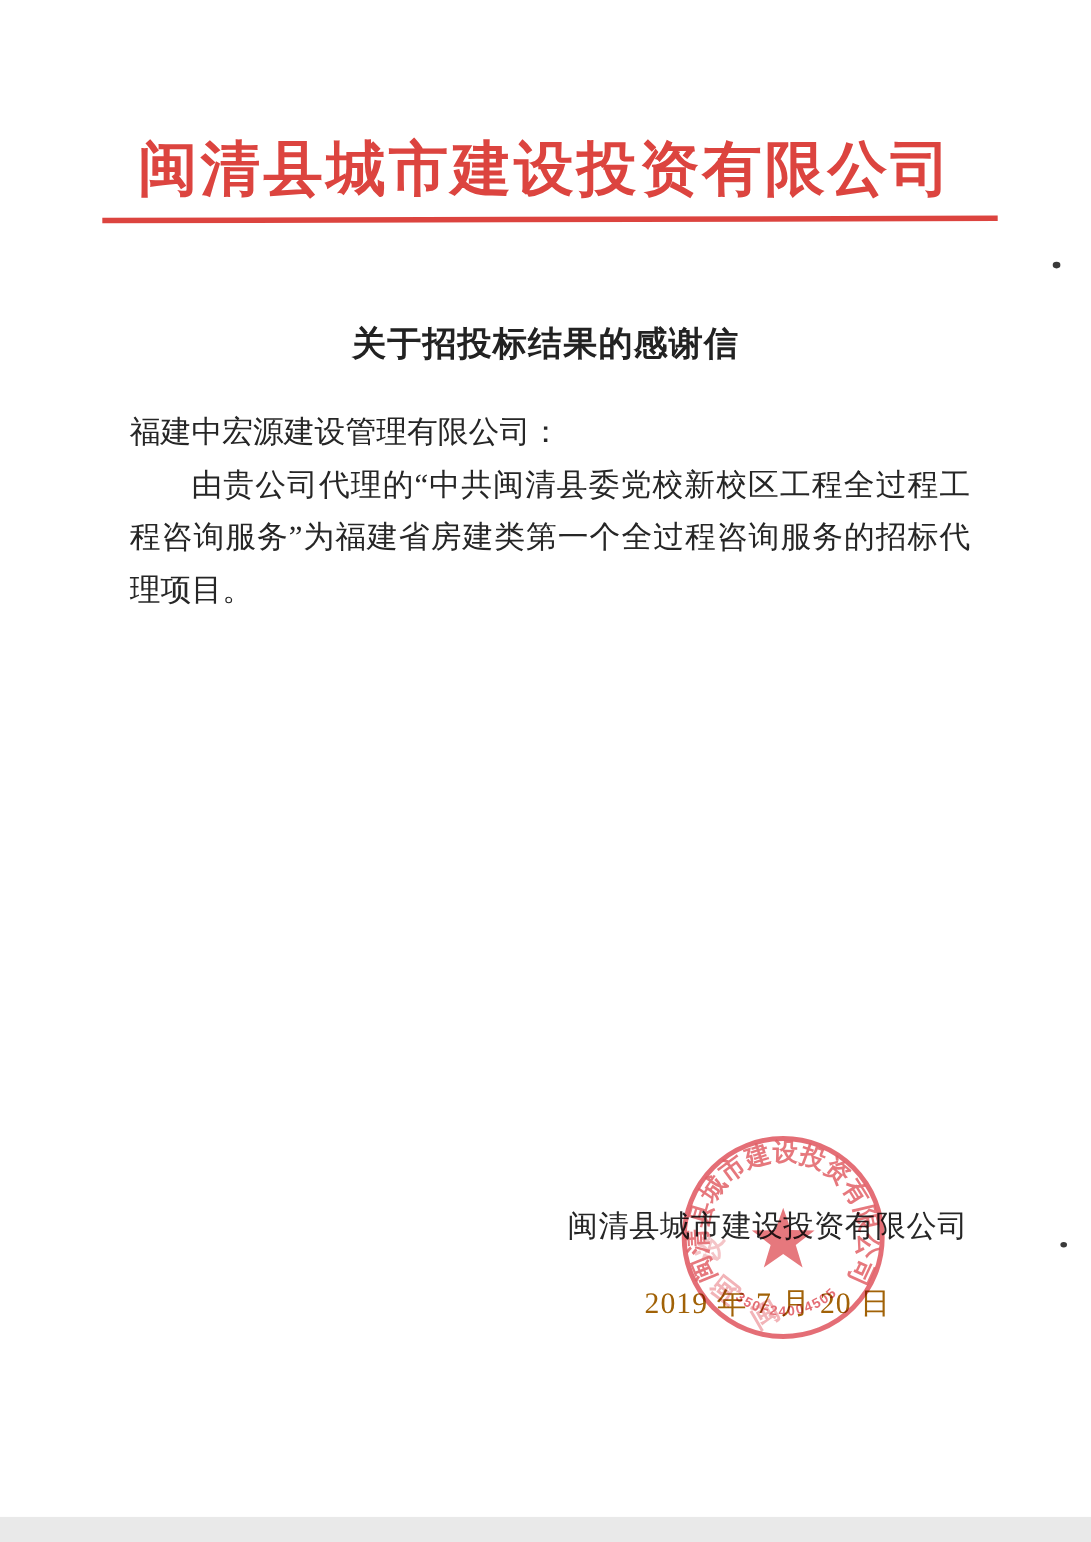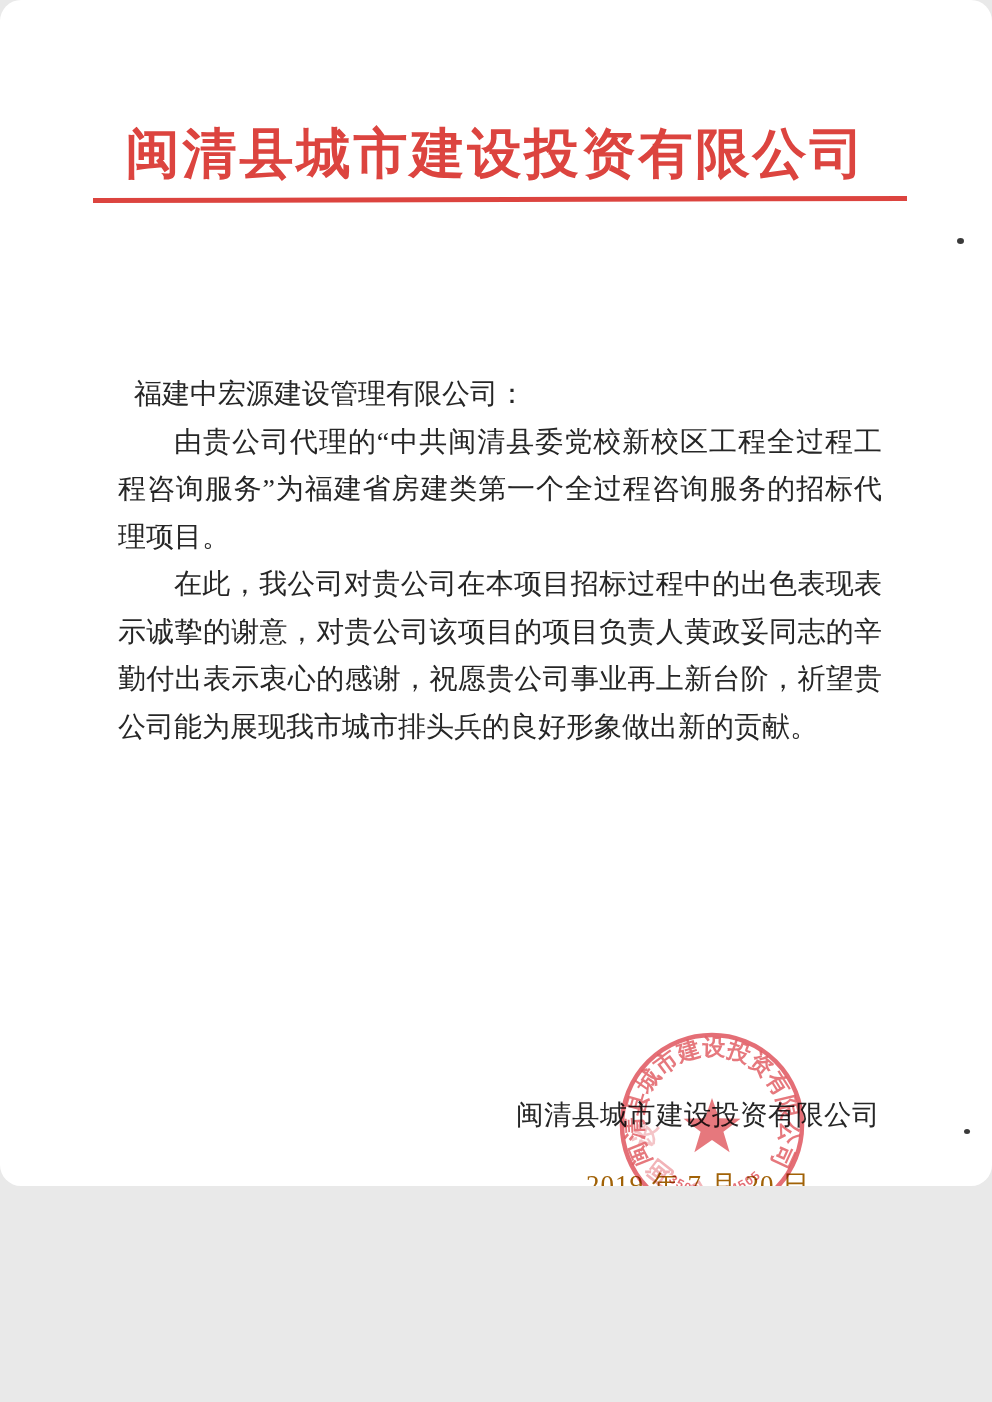--- a/index.html
+++ b/index.html
@@ -1,26 +1,25 @@
 <!DOCTYPE html>
 <html><head>
 <meta charset="utf-8">
 <style>
   * { margin: 0; padding: 0; box-sizing: border-box; }
   html, body { background: #e9e9e9; }
   .page {
     position: relative;
     width: 992px;
-    height: 1186px;
+    height: 1379px;
     margin: 0 auto;
     background: #ffffff;
     overflow: hidden;
     font-family: "Liberation Serif", "DejaVu Serif", serif;
     color: #1f1f1f;
-    border-radius: 21px;
   }
   .letterhead {
     position: absolute;
     top: 118px;
     left: 0;
     width: 100%;
     text-align: center;
     font-family: "Liberation Serif", "DejaVu Serif", serif;
     font-weight: bold;
     font-size: 54px;
@@ -54,21 +53,21 @@
     top: 370px;
     left: 118px;
     width: 764px;
     font-size: 28px;
     line-height: 47.5px;
     text-align: justify;
     text-justify: inter-ideograph;
     color: #262626;
   }
   .letter-body p.para { text-indent: 2em; font-family: Liberation Serif, serif; }
-  .letter-body p.addressee { text-indent: 0; margin-left: 16px; }
+  .letter-body p.addressee { text-indent: 0; }
   .sign-block {
     position: absolute;
     top: 1097px;
     right: 112px;
     text-align: center;
   }
   .sign-company {
     font-size: 27.5px;
     letter-spacing: 0.5px;
     color: #262626;
@@ -119,25 +118,25 @@
   .speck-2 { left: 964px; top: 1129px; width: 6px; height: 5px; }
 </style>
 </head>
 <body>
 
 <div class="page">
 
   <div class="letterhead">闽清县城市建设投资有限公司</div>
   <div class="red-rule"></div>
 
+  <div class="doc-title">关于招投标结果的感谢信</div>
 
   <div class="letter-body">
     <p class="addressee">福建中宏源建设管理有限公司：</p>
     <p class="para">由贵公司代理的“中共闽清县委党校新校区工程全过程工程咨询服务”为福建省房建类第一个全过程咨询服务的招标代理项目。</p>
-    <p class="para">在此，我公司对贵公司在本项目招标过程中的出色表现表示诚挚的谢意，对贵公司该项目的项目负责人黄政妥同志的辛勤付出表示衷心的感谢，祝愿贵公司事业再上新台阶，祈望贵公司能为展现我市城市排头兵的良好形象做出新的贡献。</p>
   </div>
 
   <div class="sign-block">
     <div class="sign-company">闽清县城市建设投资有限公司</div>
     <div class="sign-date">2019 年 7 月 20 日</div>
   </div>
 
   <div class="stamp">
     <svg viewBox="0 0 190 190" xmlns="http://www.w3.org/2000/svg">
       <defs>

